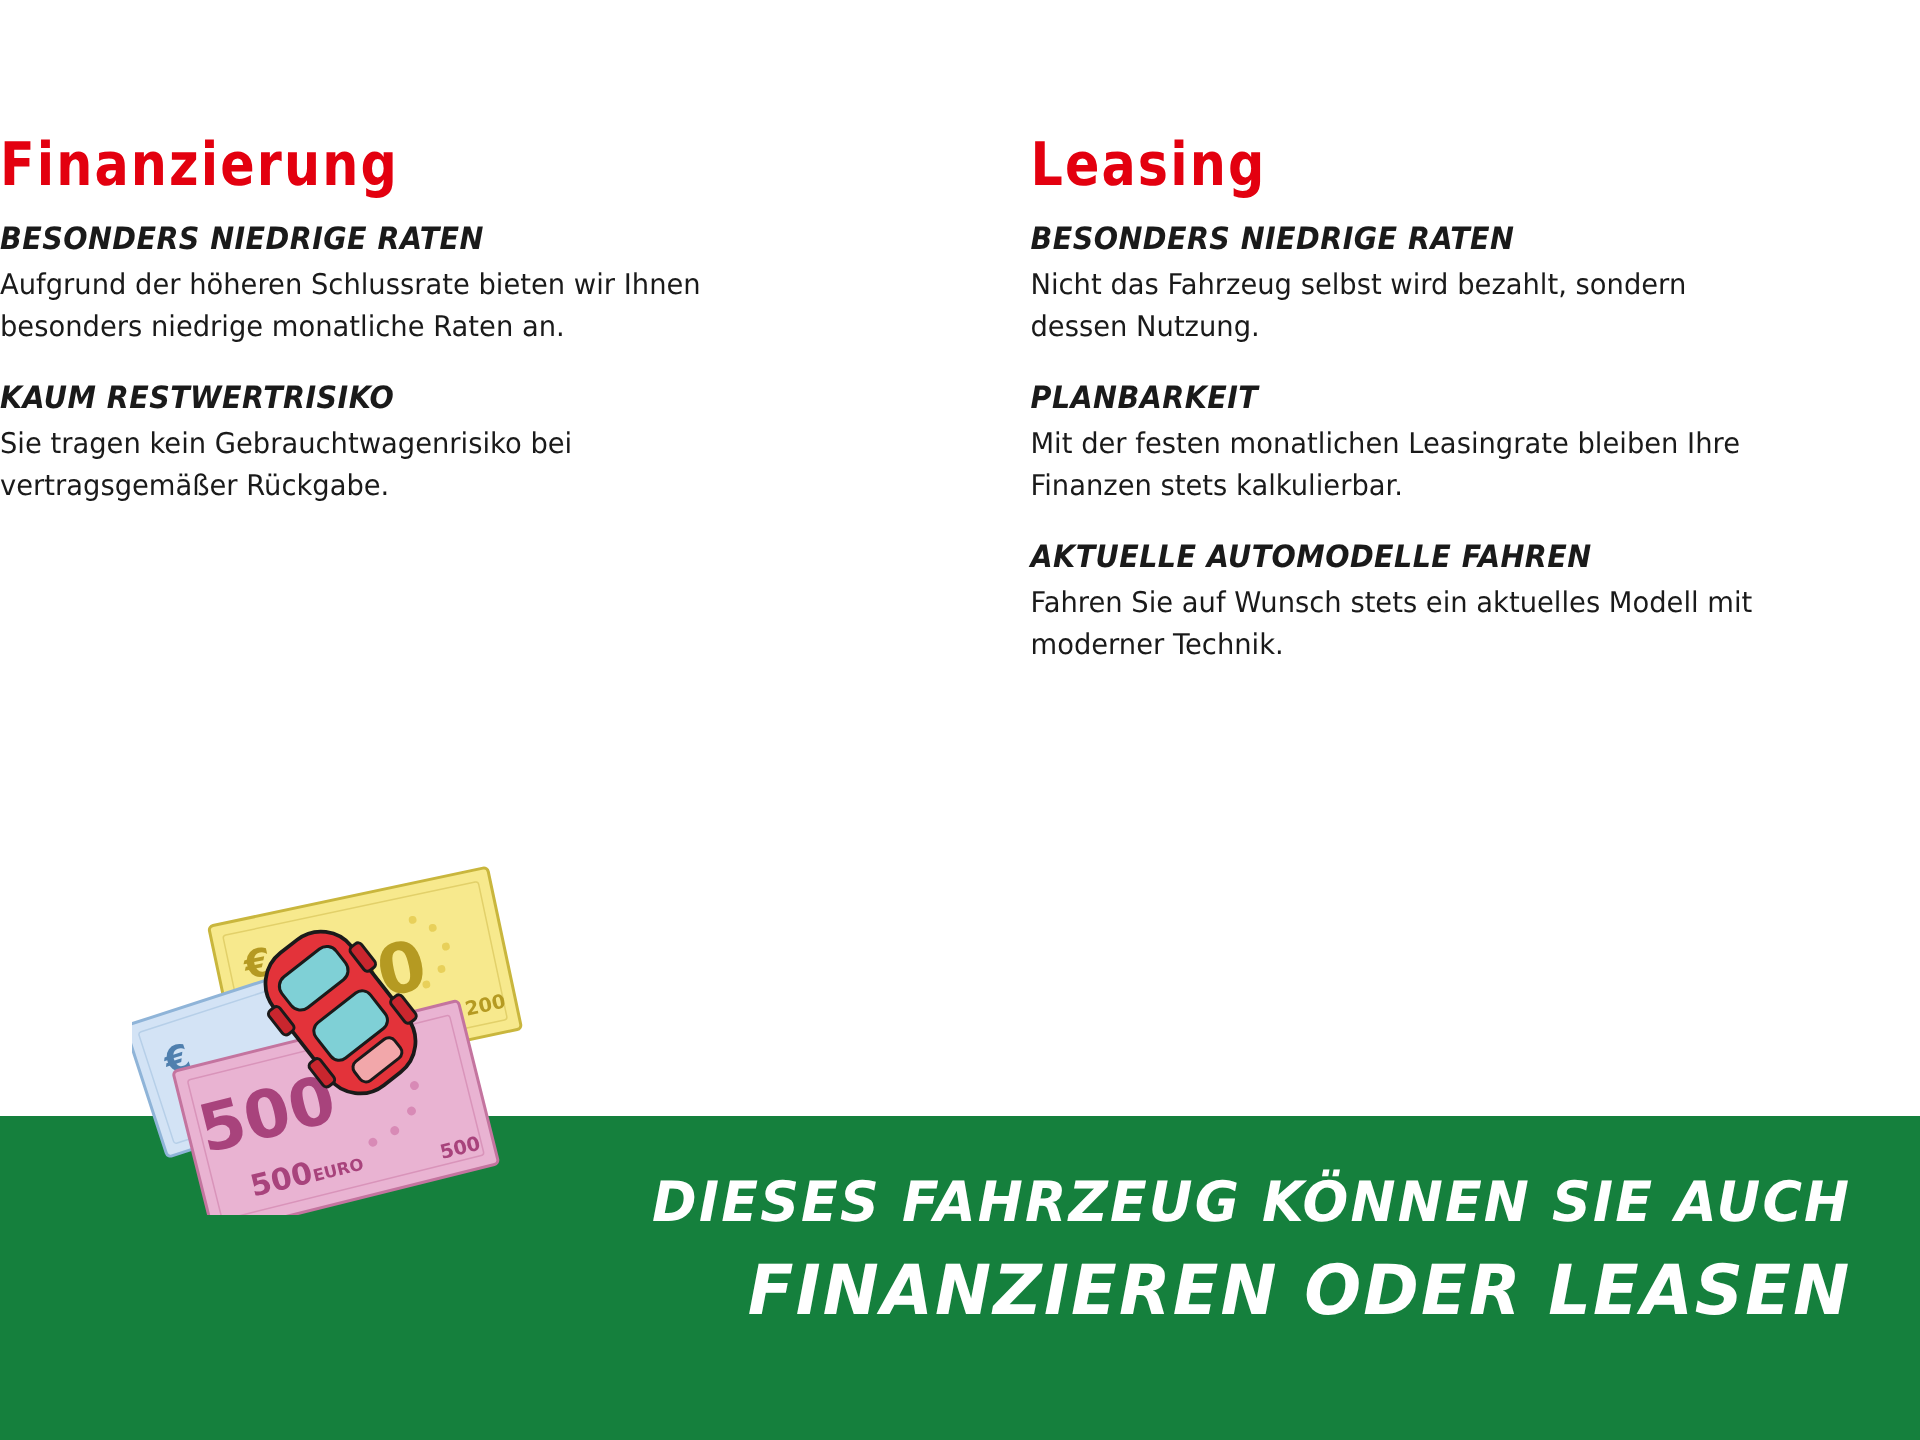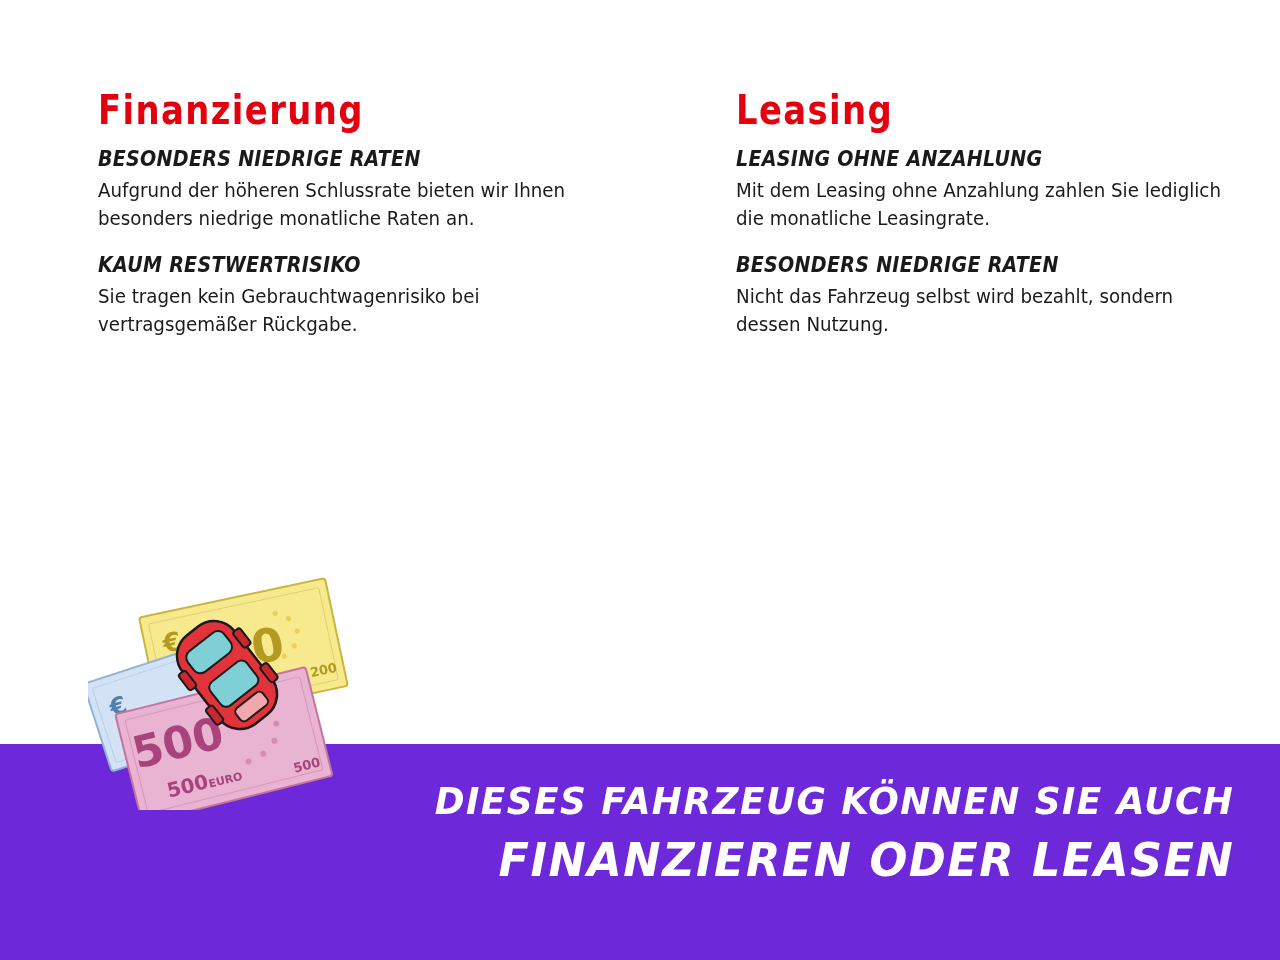--- a/index.html
+++ b/index.html
@@ -26,21 +26,21 @@
   .columns {
     position: absolute;
     top: 88px;
     left: 0;
     width: 1280px;
     display: flex;
   }
   .col {
     width: 600px;
   }
-  .col-left { padding-left: 98px; }
+  .col-left { }
   .col-right { padding-left: 94px; }
 
   .col-title {
     color: #e3000f;
     font-family: "DejaVu Sans", sans-serif;
     font-weight: bold;
     font-size: 40px;
     line-height: 44px;
     letter-spacing: 1.5px;
     margin: 0 0 14px 0;
@@ -73,21 +73,21 @@
     max-width: 520px;
   }
 
   
   .red-bar {
     position: absolute;
     left: 0;
     bottom: 0;
     width: 1280px;
     height: 216px;
-    background: #6d28d9;
+    background: #15803d;
   }
   .red-bar-inner {
     position: absolute;
     right: 46px;
     top: 34px;
     text-align: right;
     color: #ffffff;
   }
   .bar-line1 {
     font-size: 37px;
@@ -137,31 +137,35 @@
 
       <div class="block">
         <div class="block-head">KAUM RESTWERTRISIKO</div>
         <p class="block-body">Sie tragen kein Gebrauchtwagenrisiko bei vertragsgemäßer Rückgabe.</p>
       </div>
     </div>
 
     <div class="col col-right">
       <h1 class="col-title">Leasing</h1>
 
-      <div class="block">
-        <div class="block-head">LEASING OHNE ANZAHLUNG</div>
-        <p class="block-body">Mit dem Leasing ohne Anzahlung zahlen Sie lediglich die monatliche Leasingrate.</p>
-      </div>
 
       <div class="block">
         <div class="block-head">BESONDERS NIEDRIGE RATEN</div>
         <p class="block-body">Nicht das Fahrzeug selbst wird bezahlt, sondern dessen Nutzung.</p>
       </div>
 
-
+      <div class="block">
+        <div class="block-head">PLANBARKEIT</div>
+        <p class="block-body">Mit der festen monatlichen Leasingrate bleiben Ihre Finanzen stets kalkulierbar.</p>
+      </div>
+
+      <div class="block">
+        <div class="block-head">AKTUELLE AUTOMODELLE FAHREN</div>
+        <p class="block-body">Fahren Sie auf Wunsch stets ein aktuelles Modell mit moderner Technik.</p>
+      </div>
     </div>
 
   </div>
 
   <div class="red-bar">
     <div class="red-bar-inner">
       <div class="bar-line1">DIESES FAHRZEUG KÖNNEN SIE AUCH</div>
       <div class="bar-line2">FINANZIEREN ODER LEASEN</div>
     </div>
   </div>

